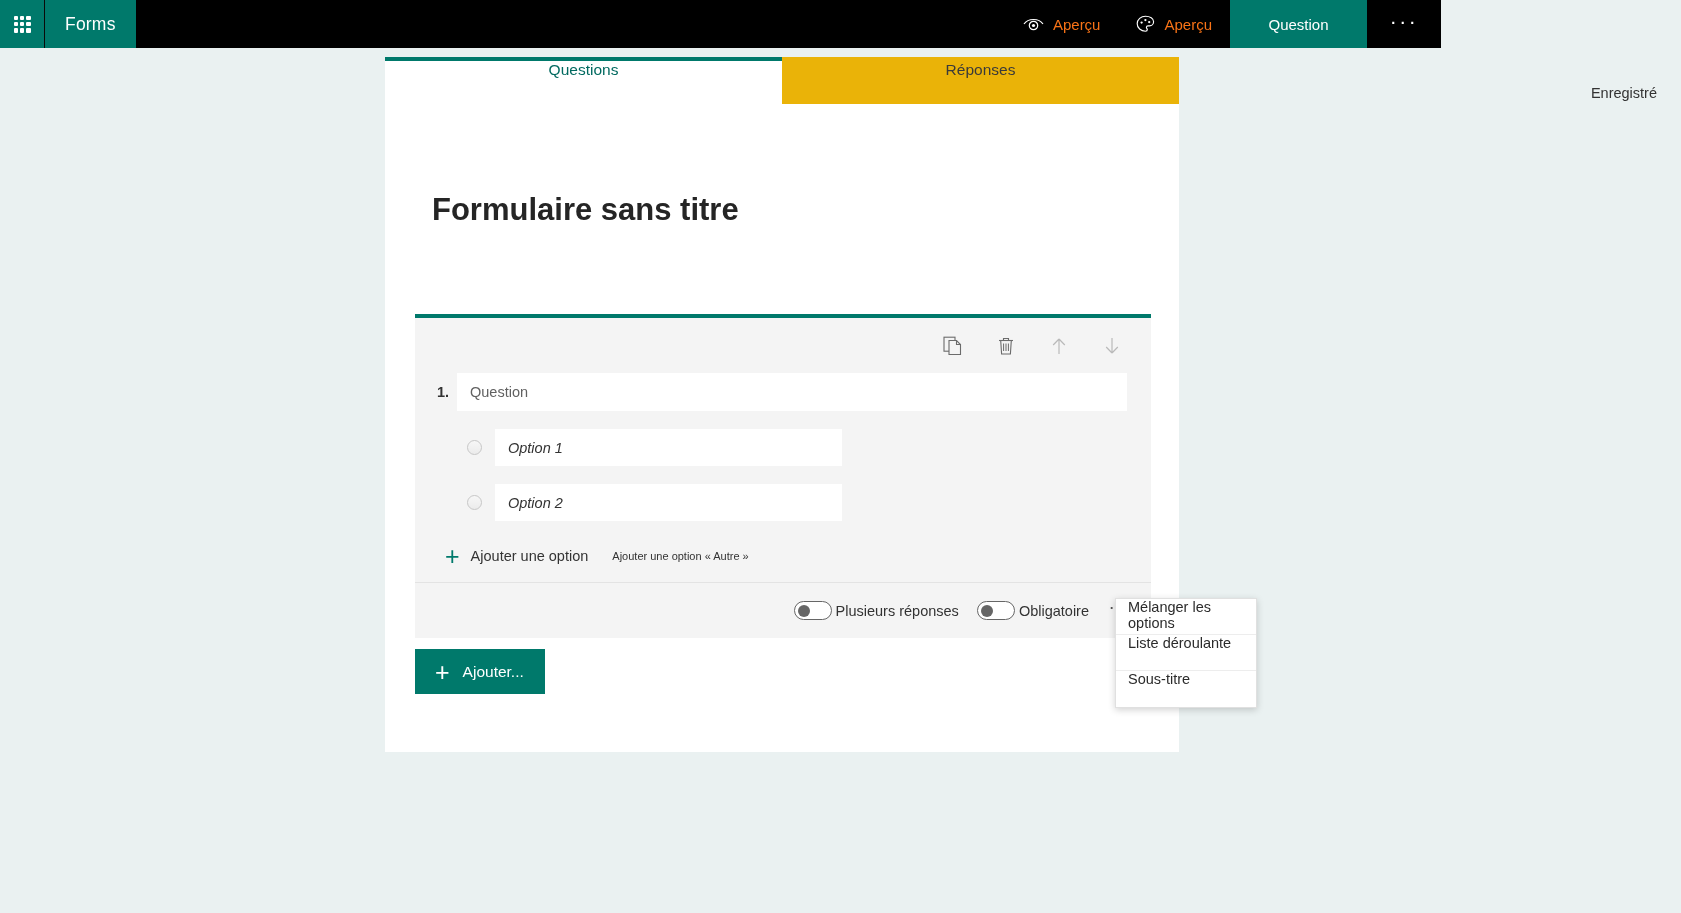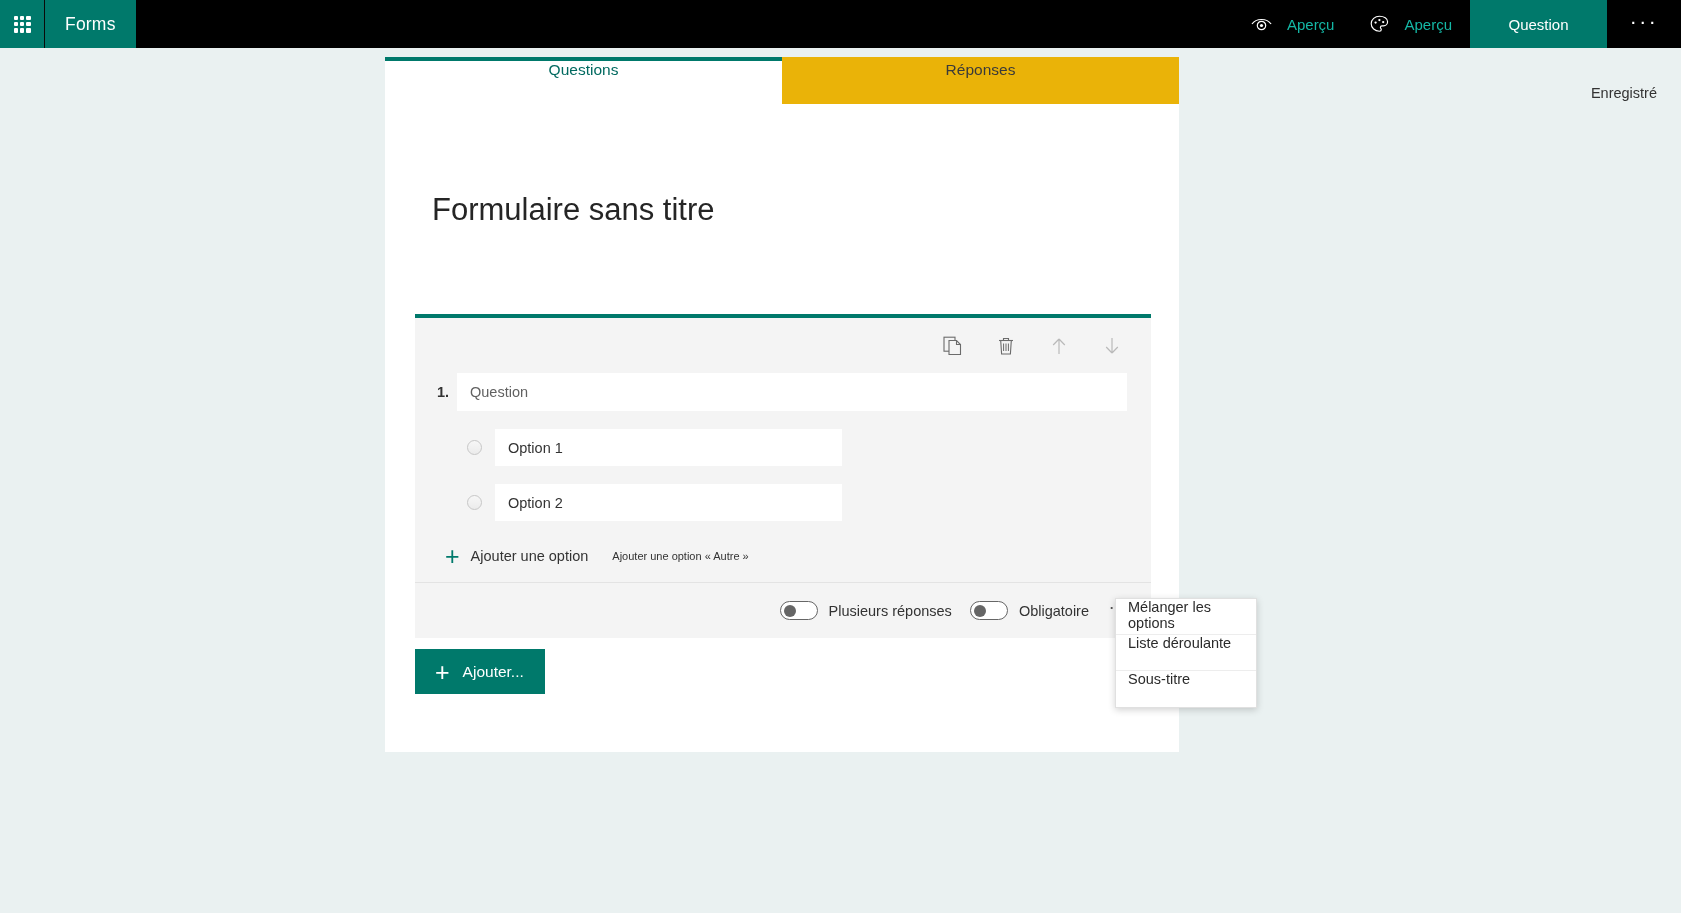--- a/index.html
+++ b/index.html
@@ -8,21 +8,21 @@
     height: 913px;
     overflow: hidden;
     font-family: "Liberation Sans", sans-serif;
     background: #eaf1f1;
   }
 
   
   .header {
     position: absolute;
     top: 0; left: 0;
-    width: 1681px;
+    width: 1441px;
     height: 48px;
     background: #000000;
     display: flex;
     align-items: stretch;
   }
   .waffle-btn {
     width: 45px;
     height: 48px;
     background: #00796b;
     display: flex;
@@ -50,24 +50,24 @@
     align-items: center;
     padding: 0 20px;
     color: #ffffff;
     font-size: 17.5px;
     letter-spacing: .2px;
   }
   .header-spacer { flex: 1; }
   .hdr-item {
     display: flex;
     align-items: center;
-    gap: 15px;
+    gap: 9px;
     height: 48px;
     padding: 0 18px;
-    color: #14b8a6;
+    color: #f97316;
     font-size: 15px;
   }
   .hdr-item svg { display: block; }
   .share-btn {
     display: flex;
     align-items: center;
     justify-content: center;
     background: #00796b;
     color: #ffffff;
     font-size: 15px;
@@ -131,21 +131,21 @@
     border-top: 4px solid transparent;
   }
 
   
   .form-body {
     padding: 0 30px;
   }
   .form-title {
     font-size: 31px;
     color: #252525;
-    font-weight: 400;
+    font-weight: 700;
     padding-top: 88px;
     padding-left: 17px;
   }
 
   
   .q-card {
     margin-top: 86px;
     width: 736px;
     background: #f4f4f4;
     border-top: 4px solid #00796b;
@@ -191,20 +191,21 @@
     padding-left: 13px;
     font-size: 14.5px;
     color: #616161;
   }
 
   .opt-row {
     display: flex;
     align-items: center;
     padding-left: 52px;
     margin-top: 18px;
+    font-style: italic;
   }
   .opt-radio {
     width: 15px;
     height: 15px;
     border-radius: 50%;
     border: 1px solid #c7c7c7;
     background: linear-gradient(#f7f7f7, #ebebeb);
     margin-right: 13px;
     flex: none;
   }
@@ -250,21 +251,21 @@
     display: flex;
     align-items: center;
     justify-content: flex-end;
     gap: 18px;
     height: 56px;
     padding-right: 16px;
   }
   .toggle-group {
     display: flex;
     align-items: center;
-    gap: 11px;
+    gap: 4px;
   }
   .toggle {
     width: 38px;
     height: 19px;
     border-radius: 10px;
     border: 1px solid #666666;
     background: #ffffff;
     display: flex;
     align-items: center;
     padding: 0 3px;

